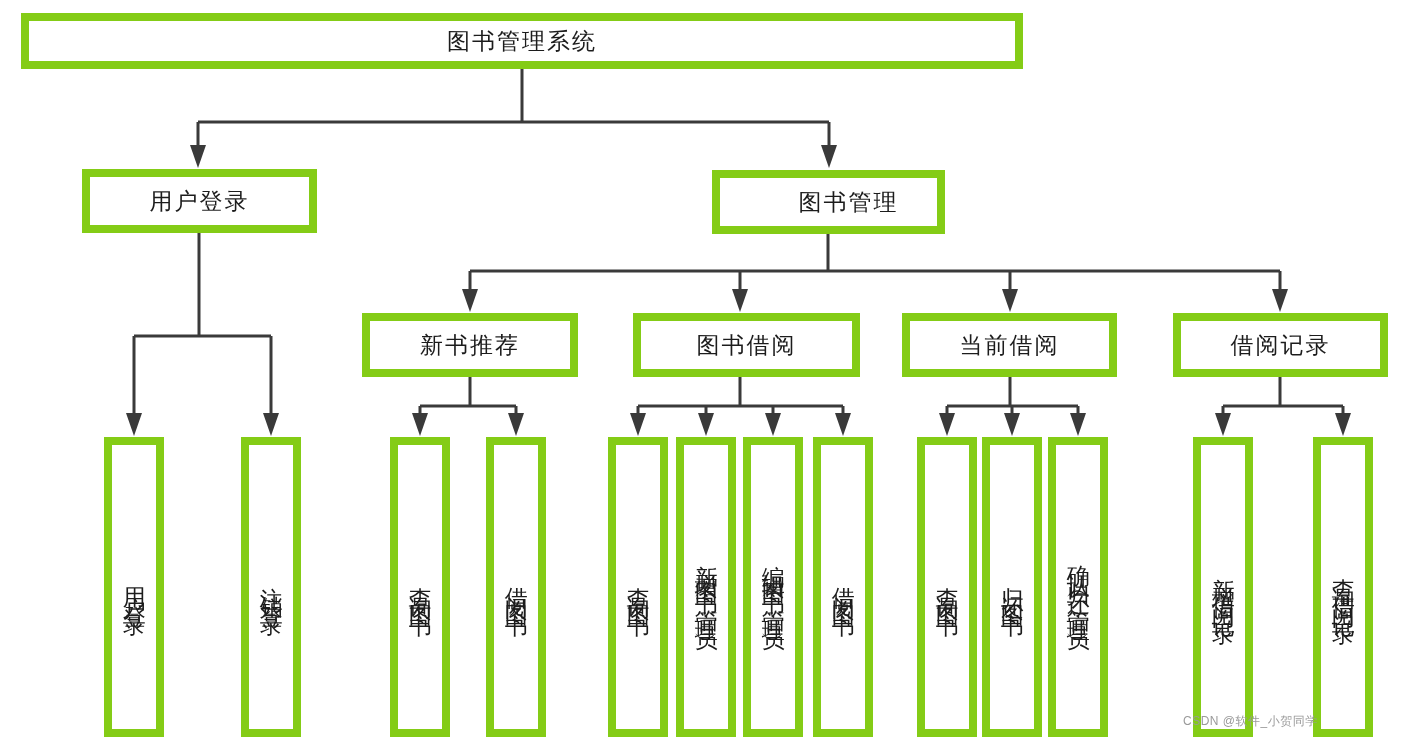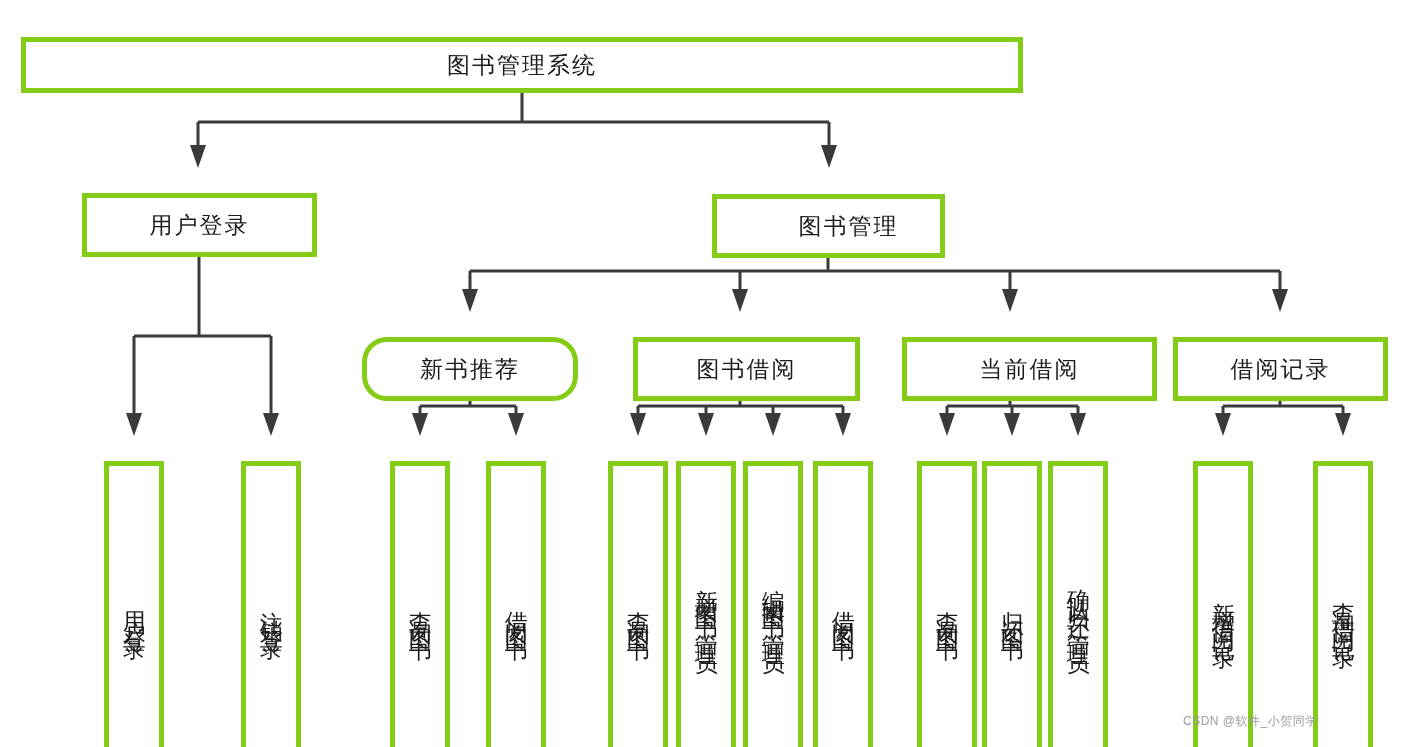--- a/index.html
+++ b/index.html
@@ -14,27 +14,26 @@
     background: #ffffff;
     overflow: hidden;
   }
   .connectors {
     position: absolute; left: 0; top: 0; z-index: 0;
   }
   .node {
     position: absolute;
     box-sizing: border-box;
     background: #ffffff;
-    border: 5px solid #84cc16;
+    border: 8px solid #84cc16;
     display: flex;
     align-items: center;
     justify-content: center;
     z-index: 1;
     color: #1c1c1c;
-    margin-top: 24px;
   }
   .hlabel {
     font-size: 23px;
     letter-spacing: 2px;
     white-space: nowrap;
   }
   .vnode span {
     writing-mode: vertical-rl;
     font-size: 23px;
     letter-spacing: 9px;
@@ -108,27 +107,27 @@
     <span class="hlabel">图书管理系统</span>
   </div>
 
   <div class="node l2-a">
     <span class="hlabel">用户登录</span>
   </div>
   <div class="node l2-b">
     <span class="hlabel">图书管理</span>
   </div>
 
-  <div class="node l3" style="left:362px;width:216px;border-radius:25px;">
+  <div class="node l3" style="left:362px;width:216px;">
     <span class="hlabel">新书推荐</span>
   </div>
   <div class="node l3" style="left:633px;width:227px;">
     <span class="hlabel">图书借阅</span>
   </div>
-  <div class="node l3" style="left:902px;width:255px;">
+  <div class="node l3" style="left:902px;width:215px;">
     <span class="hlabel">当前借阅</span>
   </div>
   <div class="node l3" style="left:1173px;width:215px;">
     <span class="hlabel">借阅记录</span>
   </div>
 
   <div class="node vnode leaf" style="left:104px;">
     <span>用户登录</span>
   </div>
   <div class="node vnode leaf" style="left:241px;">

